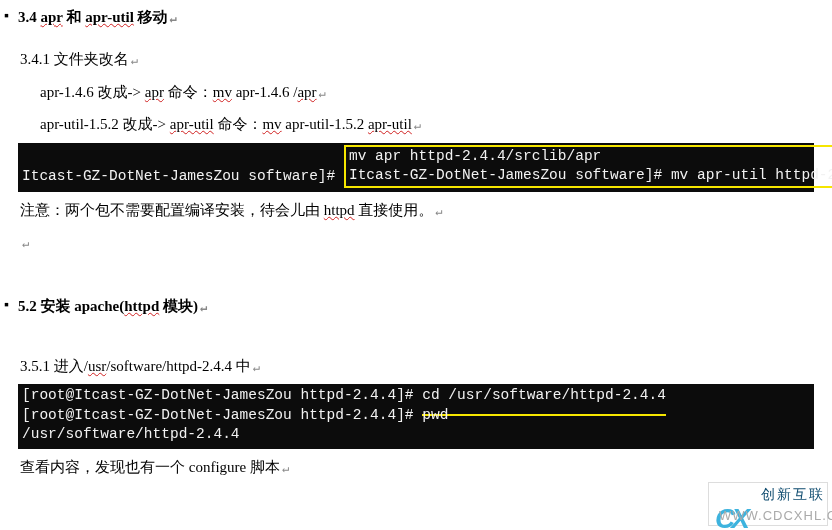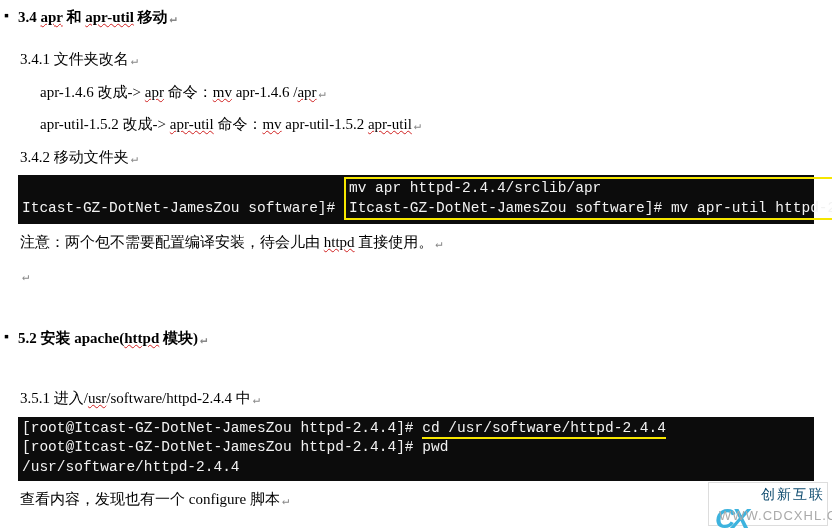--- a/index.html
+++ b/index.html
@@ -65,21 +65,21 @@
     line-height: 1.35;
     white-space: pre;
   }
   .term .ybox {
     border: 2px solid #f6e600;
     padding: 0 3px;
     display: inline-block;
   }
   .term .yunder {
     border-bottom: 2px solid #f6e600;
-    padding-bottom: 1px;
+    padding-bottom: 11px;
   }
   .section-gap { height: 30px; }
   
   .logo {
     position: absolute;
     right: 4px;
     bottom: 4px;
     width: 118px;
     height: 42px;
     background: #ffffffcc;
@@ -122,23 +122,20 @@
   <div class="para indent1">
     <span>3.4.1 文件夹改名</span><span class="line-end">↵</span>
   </div>
   <div class="para indent2">
     <span>apr-1.4.6 改成-&gt; </span><span class="u-red">apr</span><span>  命令：</span><span class="u-red">mv</span><span> apr-1.4.6 /</span><span class="u-red">apr</span><span class="line-end">↵</span>
   </div>
   <div class="para indent2">
     <span>apr-util-1.5.2 改成-&gt; </span><span class="u-red">apr-util</span><span> 命令：</span><span class="u-red">mv</span><span> apr-util-1.5.2 </span><span class="u-red">apr-util</span><span class="line-end">↵</span>
   </div>
 
-  <div class="para indent1">
-    <span>3.4.2 移动文件夹</span><span class="line-end">↵</span>
-  </div>
 
   <div class="term-wrap">
     <div class="term"><span>Itcast-GZ-DotNet-JamesZou software]# </span><span class="ybox"><span>mv apr httpd-2.4.4/srclib/apr</span>
 <span>Itcast-GZ-DotNet-JamesZou software]# </span><span>mv apr-util httpd-2.4.4/srclib/apr-util</span></span></div>
   </div>
 
   <div class="para indent1">
     <span>注意：两个包不需要配置编译安装，待会儿由 </span><span class="u-red">httpd</span><span> 直接使用。</span><span class="line-end">↵</span>
   </div>
   <div class="para indent1"><span class="line-end">↵</span></div>

